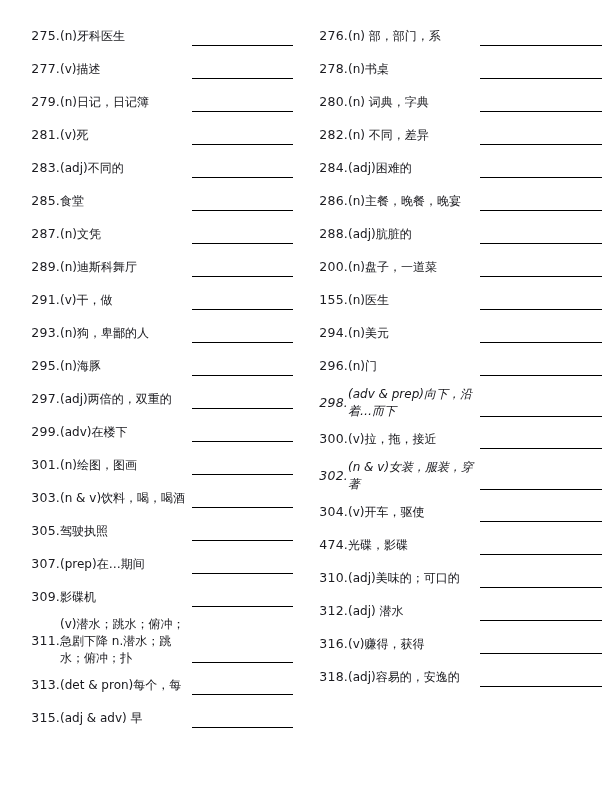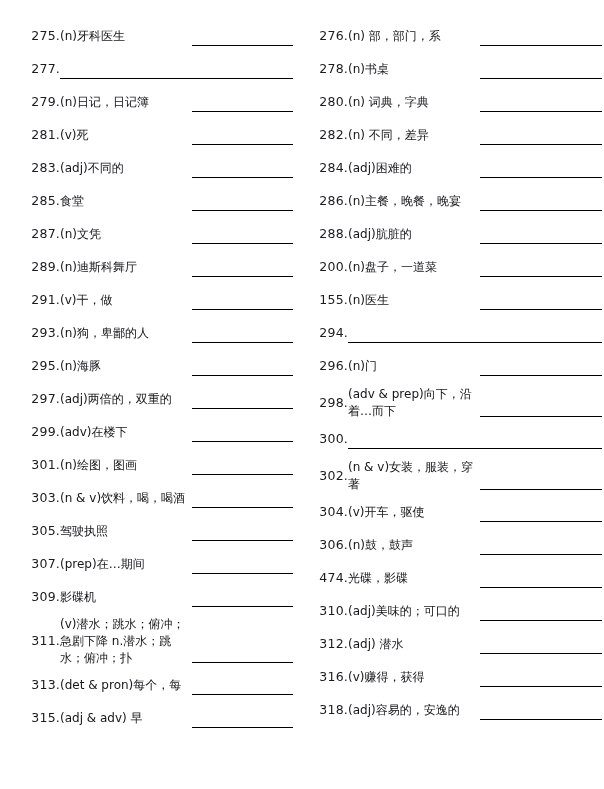--- a/index.html
+++ b/index.html
@@ -75,40 +75,41 @@
     right: 0;
     bottom: 0;
     border-bottom: 1.6px solid #000000;
   }
 
   
   .column.right .entry-blank::after { right: 2px; }
 
   
   .entry.h1 { height: 33px; }
-  .entry.h2 { height: 40px; }
+  .entry.h2 { height: 40px; font-style: italic; }
   .entry.h3 { height: 55px; }
 
   .entry.h2 .entry-blank,
   .entry.h3 .entry-blank { align-self: flex-end; margin-bottom: 6px; }
 
   .entry.h1 .entry-blank { margin-bottom: 7px; }
 </style>
 </head>
 <body>
 
 <div class="sheet">
   <div class="column left" id="col-left">
       <div class="entry h1">
         <div class="entry-num">275.</div>
         <div class="entry-term">(n)牙科医生</div>
         <div class="entry-blank"></div>
       </div>
       <div class="entry h1">
         <div class="entry-num">277.</div>
+        <div class="entry-term">(v)描述</div>
         <div class="entry-blank"></div>
       </div>
       <div class="entry h1">
         <div class="entry-num">279.</div>
         <div class="entry-term">(n)日记，日记簿</div>
         <div class="entry-blank"></div>
       </div>
       <div class="entry h1">
         <div class="entry-num">281.</div>
         <div class="entry-term">(v)死</div>
@@ -241,52 +242,49 @@
         <div class="entry-term">(n)盘子，一道菜</div>
         <div class="entry-blank"></div>
       </div>
       <div class="entry h1">
         <div class="entry-num">155.</div>
         <div class="entry-term">(n)医生</div>
         <div class="entry-blank"></div>
       </div>
       <div class="entry h1">
         <div class="entry-num">294.</div>
+        <div class="entry-term">(n)美元</div>
         <div class="entry-blank"></div>
       </div>
       <div class="entry h1">
         <div class="entry-num">296.</div>
         <div class="entry-term">(n)门</div>
         <div class="entry-blank"></div>
       </div>
       <div class="entry h2">
         <div class="entry-num">298.</div>
         <div class="entry-term">(adv &amp; prep)向下，沿着…而下</div>
         <div class="entry-blank"></div>
       </div>
       <div class="entry h1">
         <div class="entry-num">300.</div>
+        <div class="entry-term">(v)拉，拖，接近</div>
         <div class="entry-blank"></div>
       </div>
       <div class="entry h2">
         <div class="entry-num">302.</div>
         <div class="entry-term">(n &amp; v)女装，服装，穿著</div>
         <div class="entry-blank"></div>
       </div>
       <div class="entry h1">
         <div class="entry-num">304.</div>
         <div class="entry-term">(v)开车，驱使</div>
         <div class="entry-blank"></div>
       </div>
       <div class="entry h1">
-        <div class="entry-num">306.</div>
-        <div class="entry-term">(n)鼓，鼓声</div>
-        <div class="entry-blank"></div>
-      </div>
-      <div class="entry h1">
         <div class="entry-num">474.</div>
         <div class="entry-term">光碟，影碟</div>
         <div class="entry-blank"></div>
       </div>
       <div class="entry h1">
         <div class="entry-num">310.</div>
         <div class="entry-term">(adj)美味的；可口的</div>
         <div class="entry-blank"></div>
       </div>
       <div class="entry h1">

